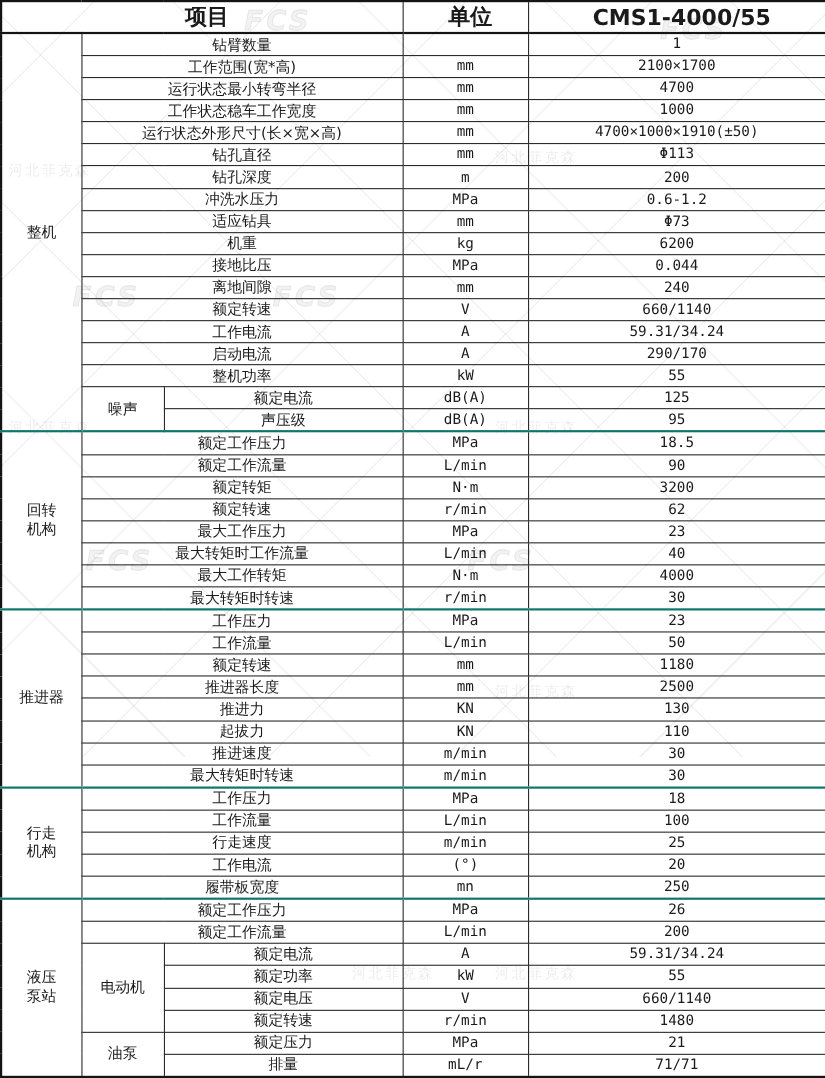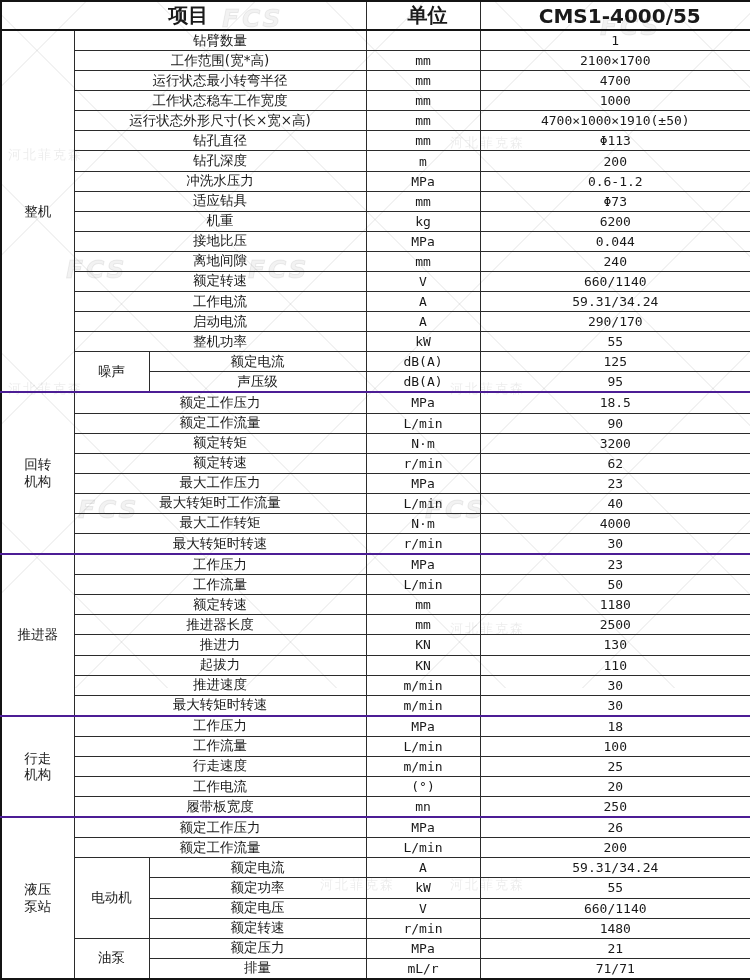--- a/index.html
+++ b/index.html
@@ -32,21 +32,21 @@
     border:1px solid #2b2b2b;text-align:center;vertical-align:middle;
     padding:0 2px;font-size:13.5px;overflow:hidden;white-space:nowrap;
     background:transparent;
   }
   thead th{
     font-size:20px;font-weight:bold;height:24px;
     border-bottom:2px solid #141414;
     padding-left:11px;
   }
   table{border:2px solid #141414;}
-  tr.group-start td{border-top:2px solid #4c1d95;}
+  tr.group-start td{border-top:2px solid #0f766e;}
   td.glabel{white-space:pre-line;line-height:1.25;font-size:13.5px;}
   td.mono{font-family:"DejaVu Sans Mono", monospace;font-size:13px;}
 </style>
 </head>
 <body>
 
 <div class="wm-layer">
   <span class="wm-fcs" style="left:222px;top:4px;">FCS</span>
   <span class="wm-fcs" style="left:600px;top:12px;">FCS</span>
   <span class="wm-fcs" style="left:66px;top:255px;">FCS</span>

